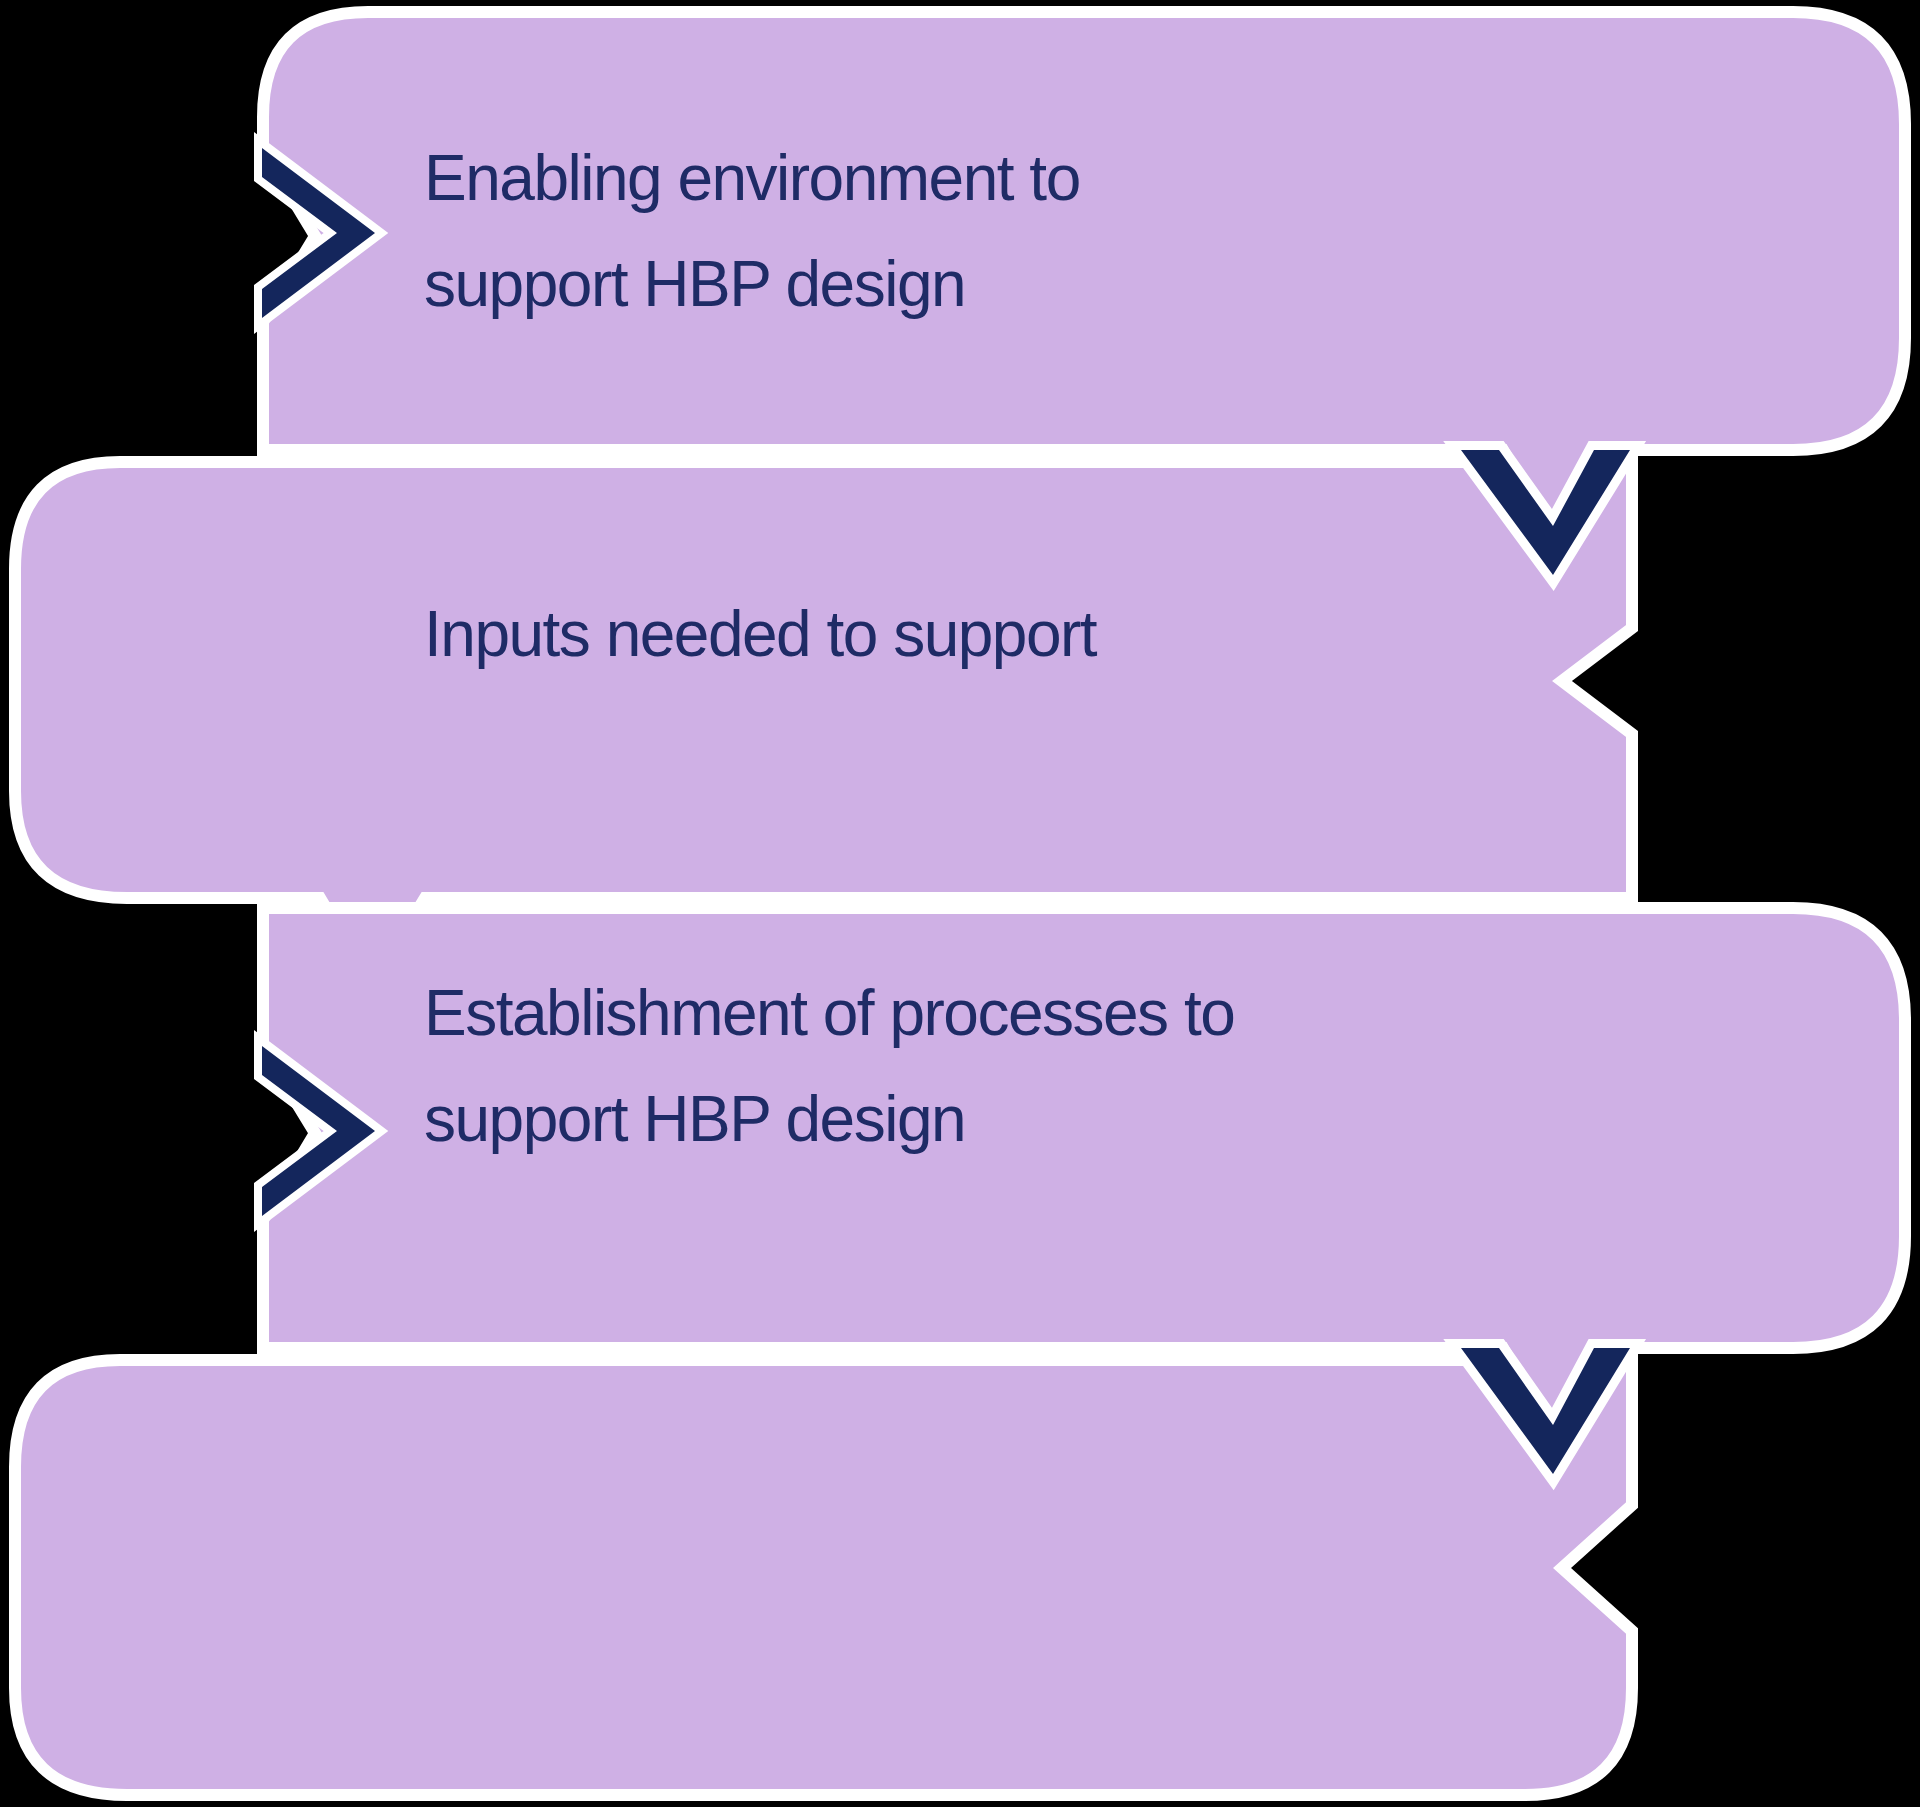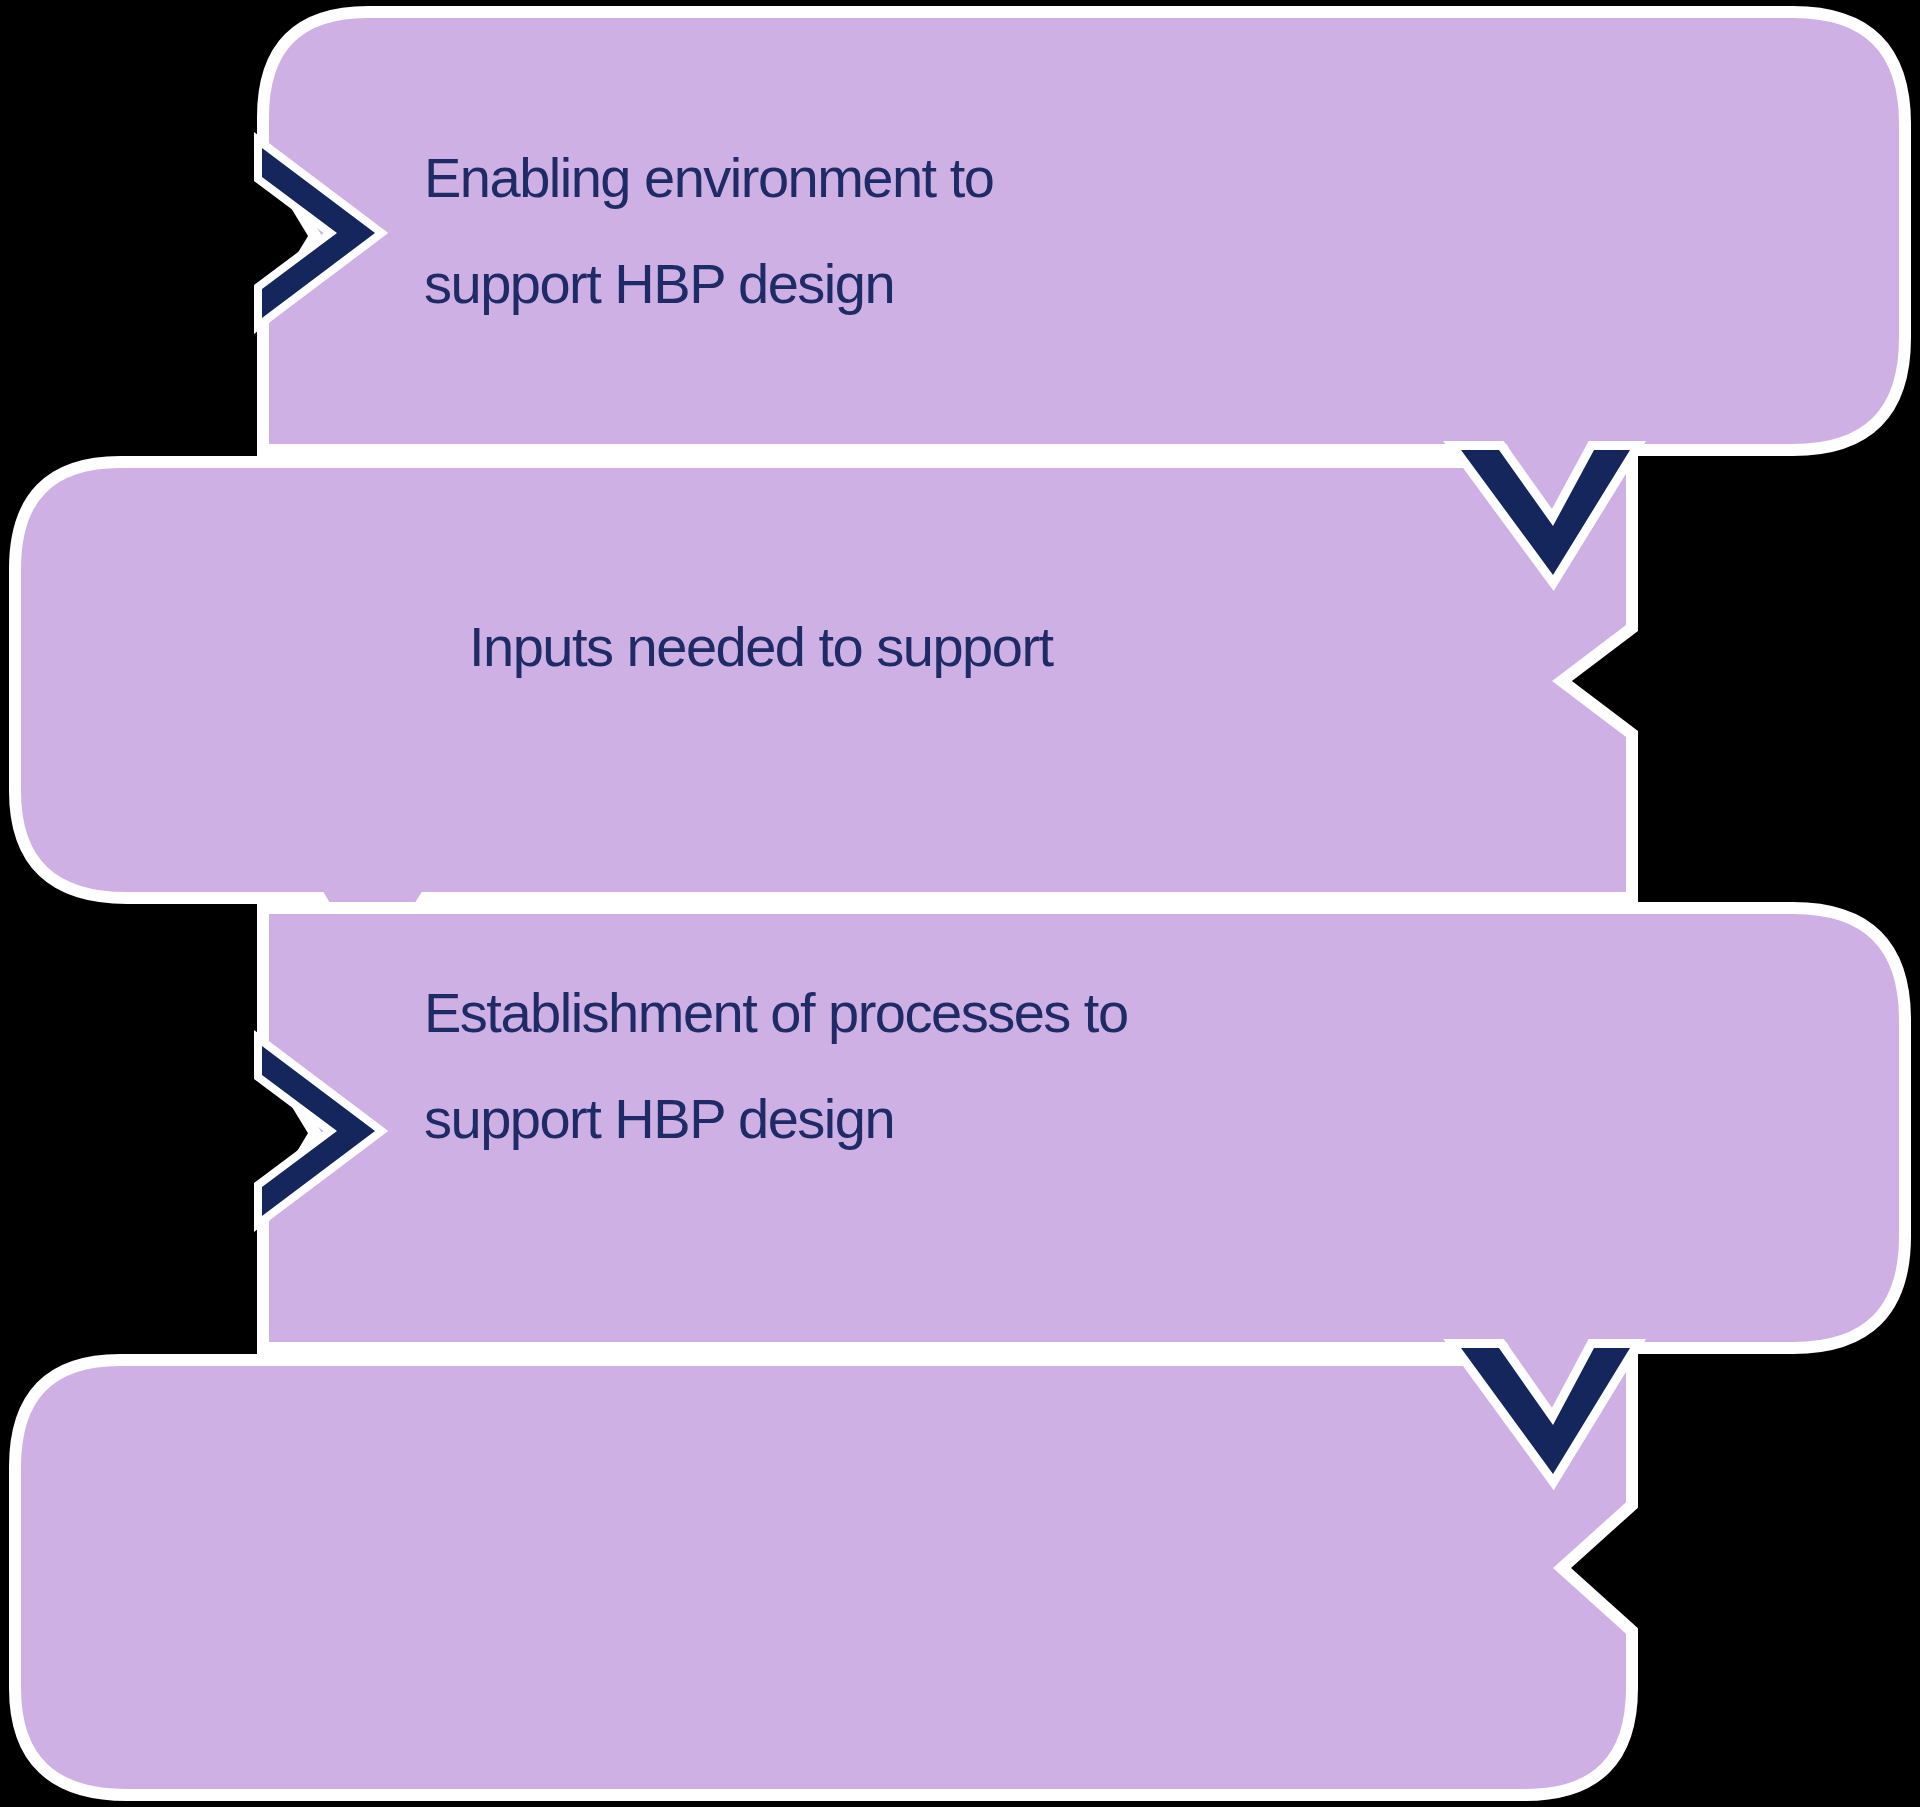--- a/index.html
+++ b/index.html
@@ -7,28 +7,28 @@
     position:relative;
     width:1920px;height:1807px;
     overflow:hidden;
     font-family:"Liberation Sans", sans-serif;
   }
   .canvas svg{position:absolute;inset:0;}
   .step-label{
     position:absolute;
     left:424px;
     color:var(--text,#1f2b66);
-    font-size:56px;
+    font-size:64px;
     line-height:106px;
     letter-spacing:-1.5px;
     white-space:nowrap;
   }
   .step-label span{display:block;}
   #label-1{top:125px;}
-  #label-2{top:594px;margin-left:45px;}
+  #label-2{top:581px;}
   #label-3{top:960px;}
   #label-4{top:1463px;}
 </style>
 </head>
 <body>
 
 <div class="canvas">
 
   <svg viewBox="0 0 1920 1807" width="1920" height="1807">
 

